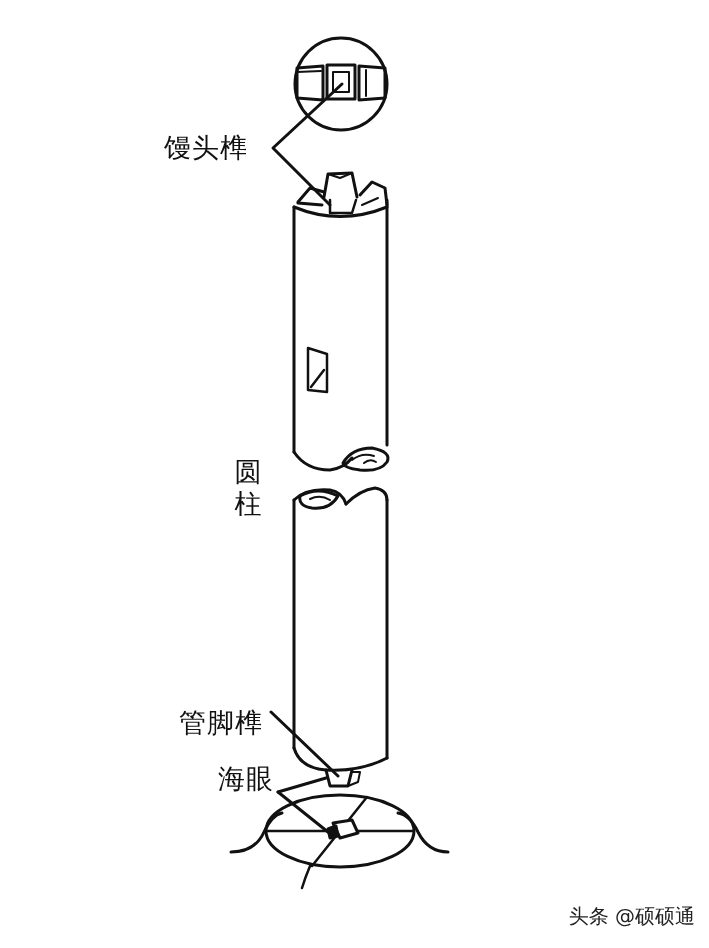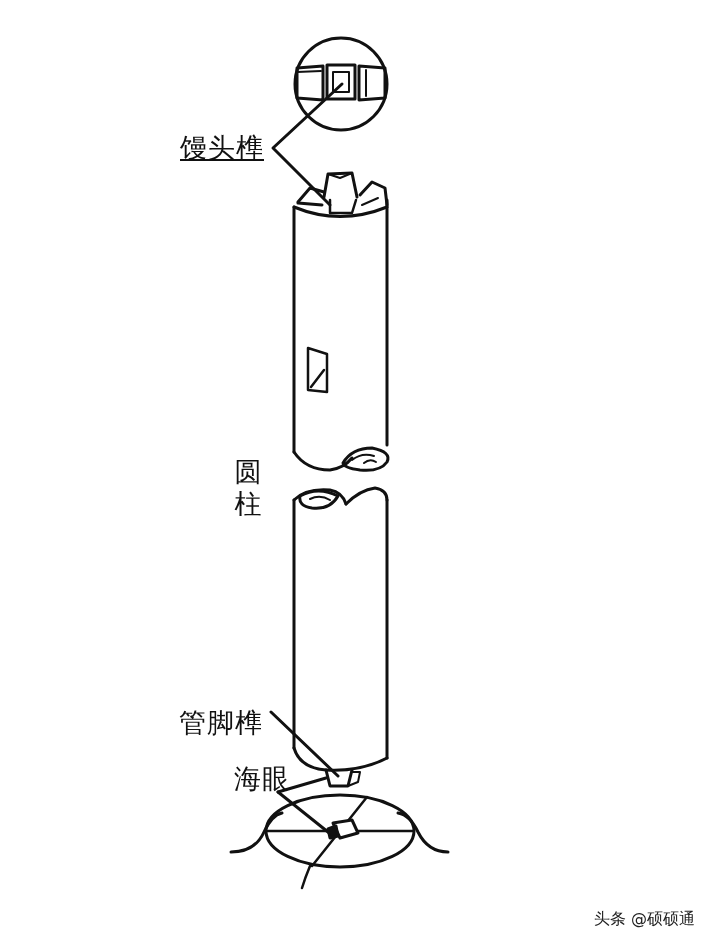--- a/index.html
+++ b/index.html
@@ -1,20 +1,20 @@
 <!DOCTYPE html>
 <html><head>
 <meta charset="utf-8">
 <style>
   html, body { margin:0; padding:0; background:#ffffff; }
   body { width:709px; height:948px; position:relative; overflow:hidden; font-family:"DejaVu Sans", sans-serif; }
   #drawing { position:absolute; left:0; top:0; width:709px; height:948px; }
   .label { position:absolute; color:#111; font-size:27px; line-height:1; white-space:nowrap; letter-spacing:1px; }
   .vlabel { position:absolute; color:#111; font-size:27px; line-height:32px; width:32px; text-align:center; }
-  .watermark { position:absolute; right:14px; bottom:18px; color:#222; font-size:16px; text-shadow:0 0 2px #fff, 0 0 2px #fff;margin-top:40px; }
+  .watermark { position:absolute; right:14px; bottom:18px; color:#222; font-size:20px; text-shadow:0 0 2px #fff, 0 0 2px #fff;margin-top:40px; }
 </style>
 </head>
 <body>
 
 <svg id="drawing" viewBox="0 0 709 948" xmlns="http://www.w3.org/2000/svg">
   <g fill="none" stroke="#111" stroke-width="3" stroke-linecap="round" stroke-linejoin="round">
 
     <g>
       <circle cx="341" cy="84" r="46"></circle>
 
@@ -78,20 +78,20 @@
       <path d="M268 831 L412 831" stroke-width="2.5"></path>
       <path d="M367 797 L312 866" stroke-width="2.5"></path>
       <path d="M310 866 Q305 878 302 888" stroke-width="2.5"></path>
 
       <path d="M333 823 L352 820 L358 833 L340 838 Z" fill="#fff"></path>
       <path d="M328 829 L336 826 L338 836 L330 838 Z" fill="#111"></path>
     </g>
   </g>
 </svg>
 
-<div class="label" style="left:180px;top:134px;text-decoration:underline;">馒头榫</div>
+<div class="label" style="left:164px;top:134px;">馒头榫</div>
 <div class="vlabel" style="left:232px;top:456px;">
   <div>圆</div>
   <div>柱</div>
 </div>
 <div class="label" style="left:179px;top:694px;margin-top:15px;">管脚榫</div>
-<div class="label" style="left:234px;top:765px;">海眼</div>
+<div class="label" style="left:218px;top:765px;">海眼</div>
 <div class="watermark">头条 @硕硕通</div>
 
 </body></html>

